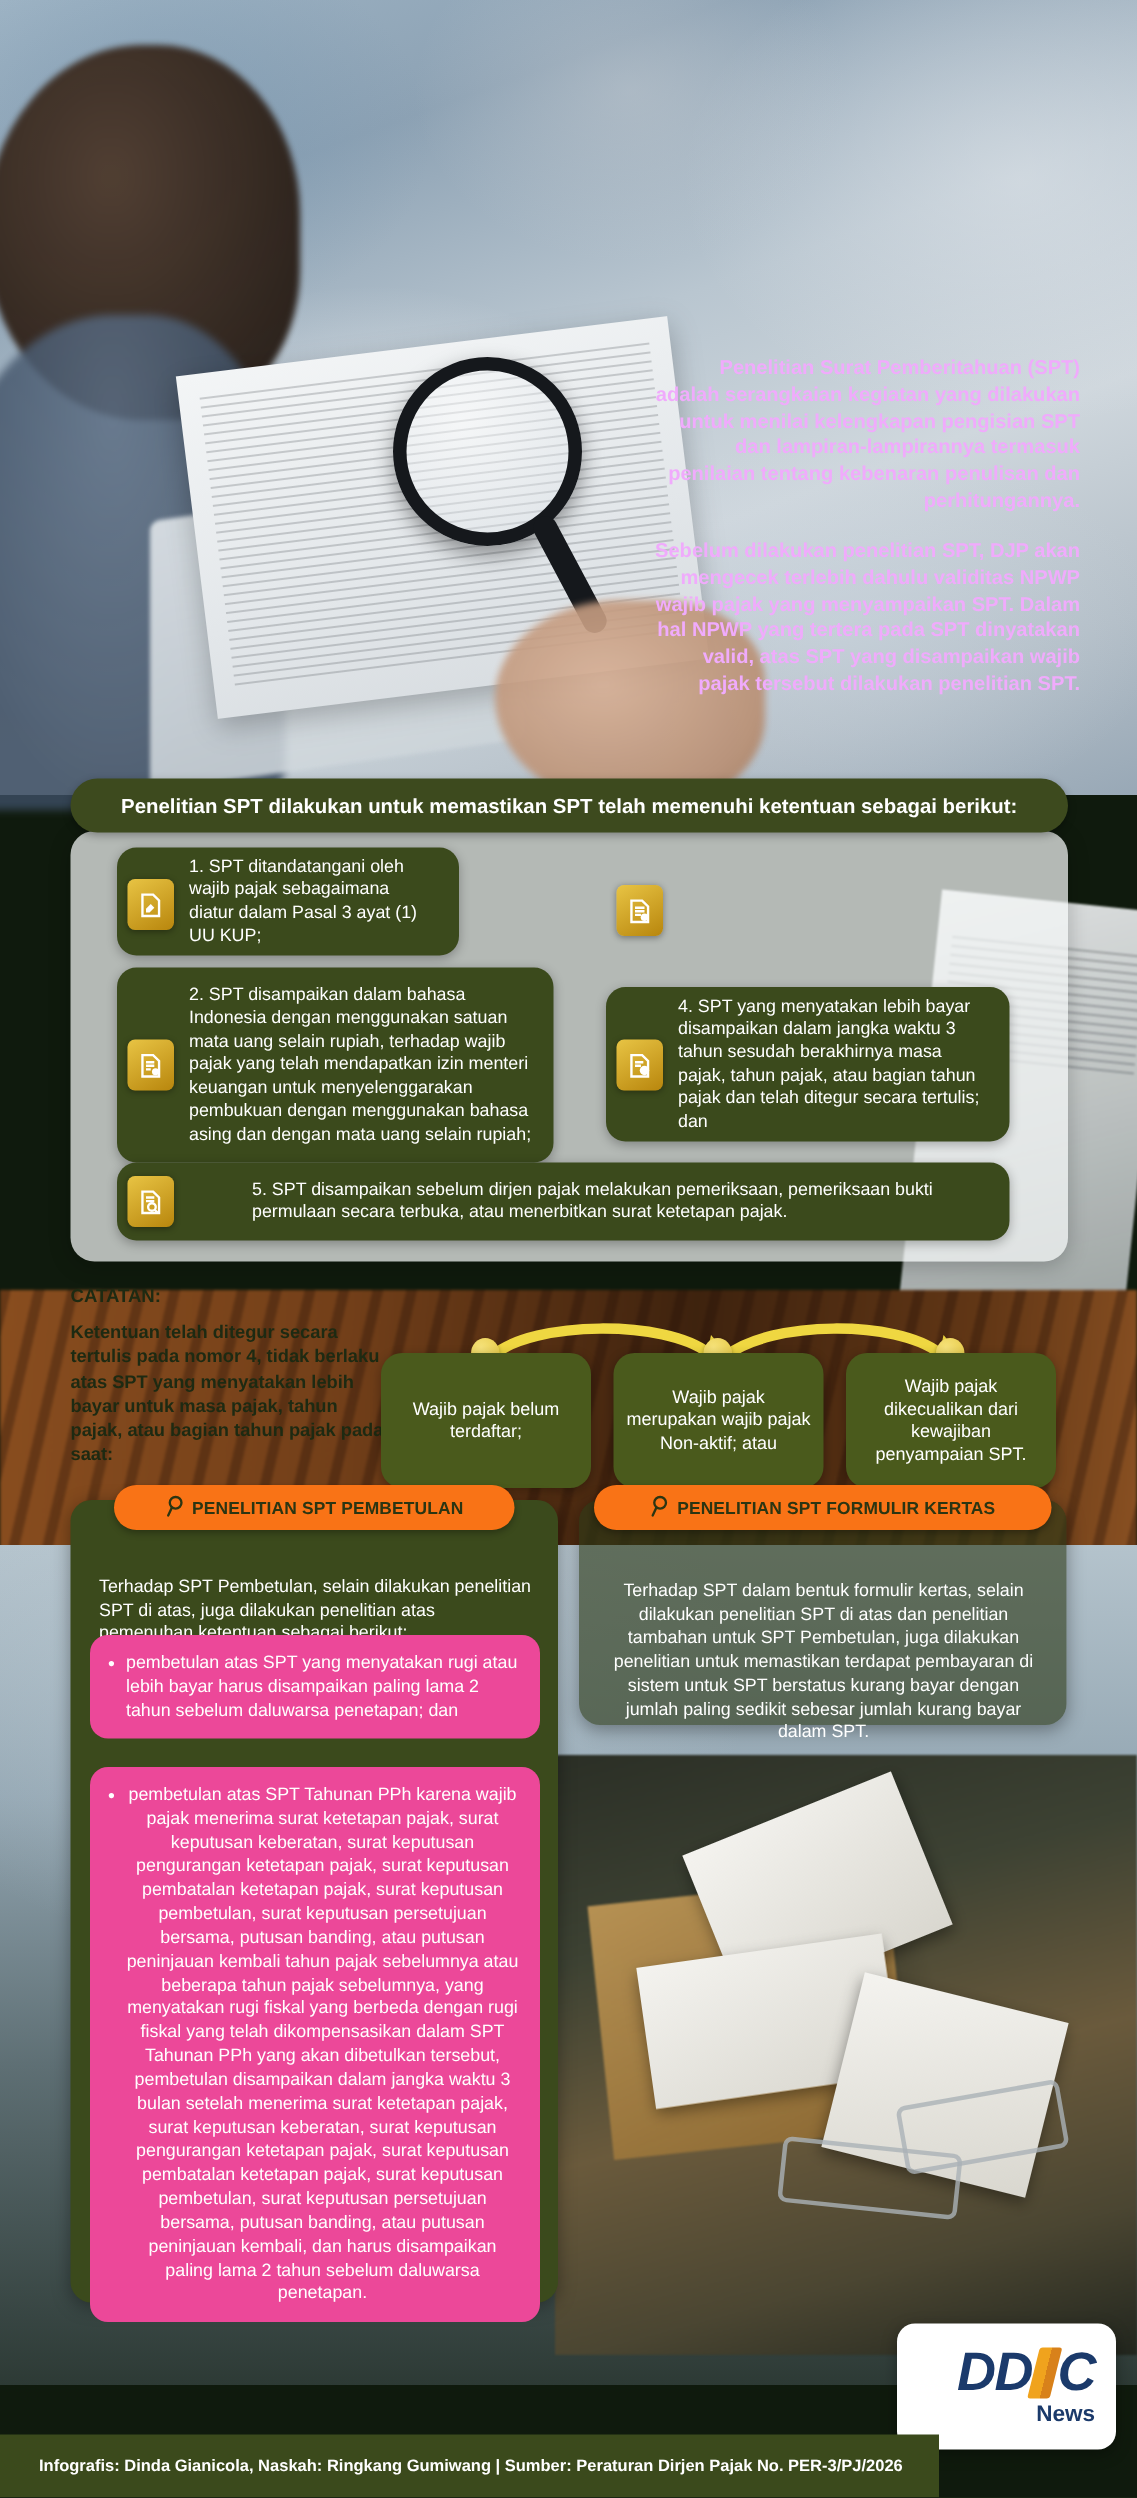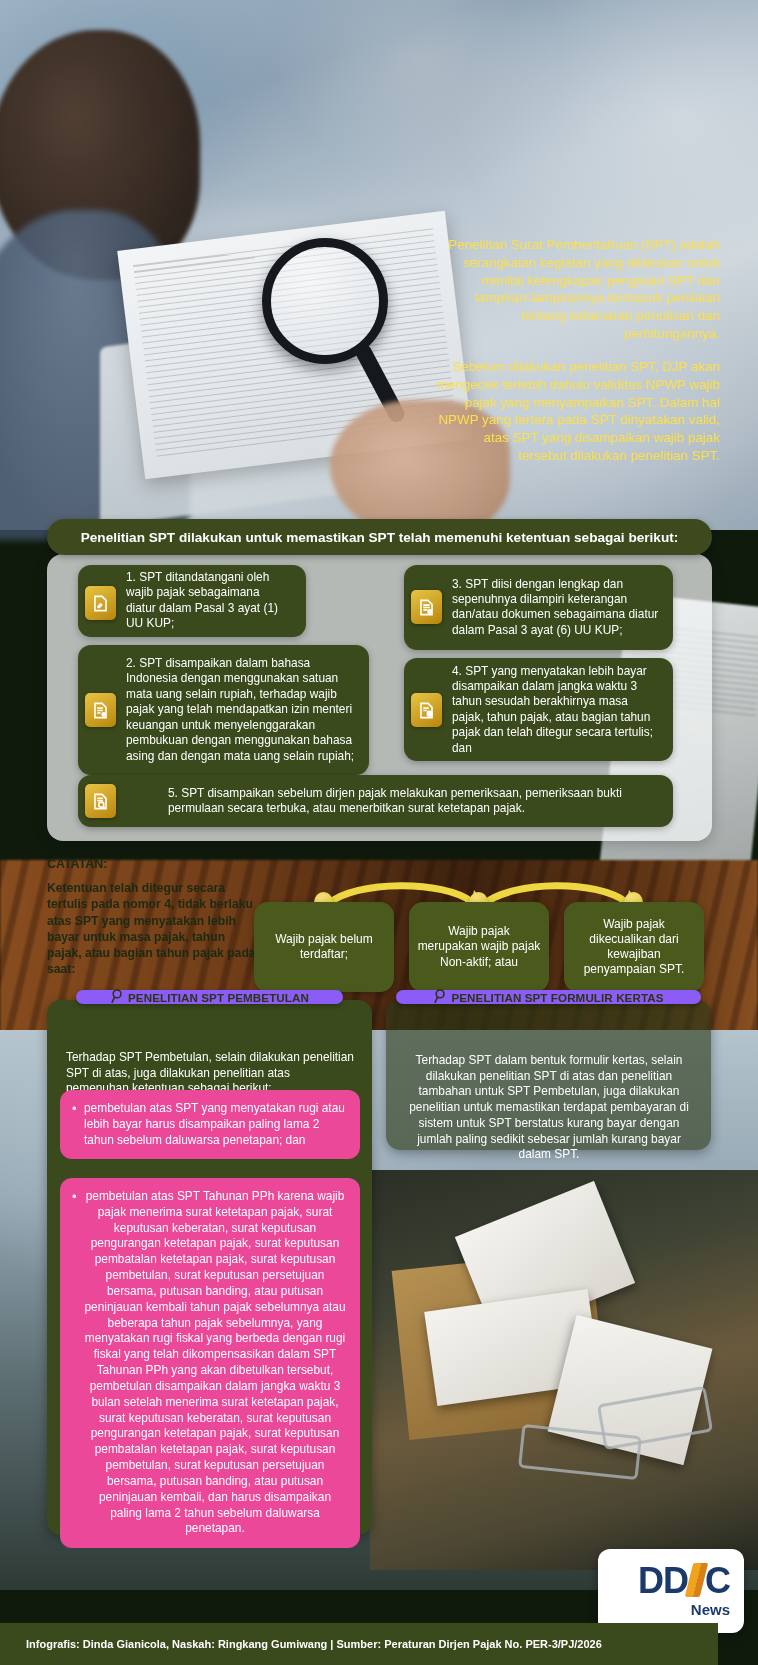--- a/index.html
+++ b/index.html
@@ -128,22 +128,22 @@
     font-weight: 800; font-size: 43px; line-height: 1.05;
     letter-spacing: -.5px;
     text-shadow: 0 2px 5px rgba(255,255,255,.28);
     font-stretch: condensed;
   }
   .title span { display: block; }
 
   
   .intro {
     position: absolute; right: 38px; top: 236px; width: 286px;
-    text-align: right; color: #fde047;
-    font-weight: 400; font-size: 13.4px; line-height: 1.33;
+    text-align: right; color: #f0abfc;
+    font-weight: 700; font-size: 13.4px; line-height: 1.33;
   }
   .intro p + p { margin-top: 15px; }
 
   
   .req-panel {
     position: absolute; left: 47px; top: 554px; width: 665px; height: 287px;
     background: rgba(244,246,247,.72);
     border-radius: 16px;
     box-shadow: 0 3px 14px rgba(0,0,0,.22);
   }
@@ -206,21 +206,21 @@
 
   
   .pan {
     position: absolute; background: #3b4a1c; border-radius: 14px;
     box-shadow: 0 3px 12px rgba(0,0,0,.35);
   }
   .pan-left  { left: 47px;  top: 1000px; width: 325px; height: 535px; }
   .pan-right { left: 386px; top: 1000px; width: 325px; height: 150px;
                background: rgba(44,56,22,.62); }
   .pan-head {
-    position: absolute; height: 14px; background: #8b5cf6; border-radius: 15px;
+    position: absolute; height: 30px; background: #f97316; border-radius: 15px;
     display: flex; align-items: center; justify-content: center; gap: 1px;
     color: #2b3512; font-weight: 700; font-size: 11.6px; letter-spacing: .1px;
     box-shadow: 0 2px 5px rgba(0,0,0,.3);
   }
   .ph-left  { left: 76px;  top: 990px; width: 267px; }
   .ph-right { left: 396px; top: 990px; width: 305px; }
   .pan-head svg { width: 17px; height: 18px; }
 
   .pan-body {
     position: absolute; color: #fff; font-size: 11.9px; line-height: 1.32;
@@ -234,37 +234,37 @@
     padding: 11px 14px 11px 24px;
   }
   .bb-1 { left: 60px; top: 1090px; width: 300px; }
   .bb-2 { left: 60px; top: 1178px; width: 300px; text-align: center; }
   .bullet-box::before {
     content: "•"; position: absolute; left: 12px; top: 10px; font-size: 13px;
   }
 
   
   .footer-bar {
-    position: absolute; left: 0; bottom: 0; width: 718px; height: 42px;
+    position: absolute; left: 0; bottom: 0; width: 626px; height: 42px;
     background: #3b4a1c;
     display: flex; align-items: center; margin-top: 40px;
   }
   .footer-text {
     margin-left: 26px; color: #fff; font-size: 11px; font-weight: 700;
   }
   .logo-card {
     position: absolute; right: 14px; bottom: 32px; width: 146px; height: 84px;
     background: #fff; border-radius: 12px 12px 12px 12px;
     box-shadow: 0 3px 10px rgba(0,0,0,.35);
     display: flex; flex-direction: column; align-items: flex-end;
     justify-content: center; padding: 6px 14px 8px 10px;
   }
   .logo-main {
-    display: flex; align-items: flex-start; font-weight: 800; font-size: 36px;
-    color: #1b3a6b; letter-spacing: -1px; line-height: 1;
+    display: flex; align-items: flex-end; font-weight: 800; font-size: 36px;
+    color: #1b3a6b; letter-spacing: -1px; line-height: 1; font-style: italic;
   }
   .logo-main .dd { color: #1b3a6b; }
   .logo-slash {
     display: inline-block; width: 15px; height: 34px; margin: 0 1px;
     background: linear-gradient(90deg, #f0a31d 0 55%, #d8811a 55% 100%);
     transform: skewX(-14deg); border-radius: 2px;
   }
   .logo-news { color: #1b3a6b; font-size: 15px; font-weight: 700; margin-top: 2px; }
 </style>
 </head>
@@ -317,24 +317,20 @@
       <span>SPT disampaikan dalam bahasa Indonesia dengan menggunakan satuan mata uang selain rupiah, terhadap wajib pajak yang telah mendapatkan izin menteri keuangan untuk menyelenggarakan pembukuan dengan menggunakan bahasa asing dan dengan mata uang selain rupiah;</span></div>
   </div>
   <div class="req-icon icon-2">
     <svg viewBox="0 0 24 24" fill="none" stroke="#fff" stroke-width="2">
         <path d="M5 3h9l5 5v13H5z"></path>
         <path d="M8 9h7M8 12h7M8 15h4"></path>
         <circle cx="16" cy="17" r="3" fill="#fff" stroke="none"></circle>
       </svg>
   </div>
 
-  <div class="req-card card-3">
-    <div class="txt"><span class="num">3.</span>
-      <span>SPT diisi dengan lengkap dan sepenuhnya dilampiri keterangan dan/atau dokumen sebagaimana diatur dalam Pasal 3 ayat (6) UU KUP;</span></div>
-  </div>
   <div class="req-icon icon-3">
     <svg viewBox="0 0 24 24" fill="none" stroke="#fff" stroke-width="2">
         <path d="M5 3h9l5 5v13H5z"></path>
         <path d="M8 9h8M8 12h8M8 15h5"></path>
         <circle cx="16" cy="17" r="3.2" fill="#fff" stroke="none"></circle>
       </svg>
   </div>
 
   <div class="req-card card-4">
     <div class="txt"><span class="num">4.</span>

